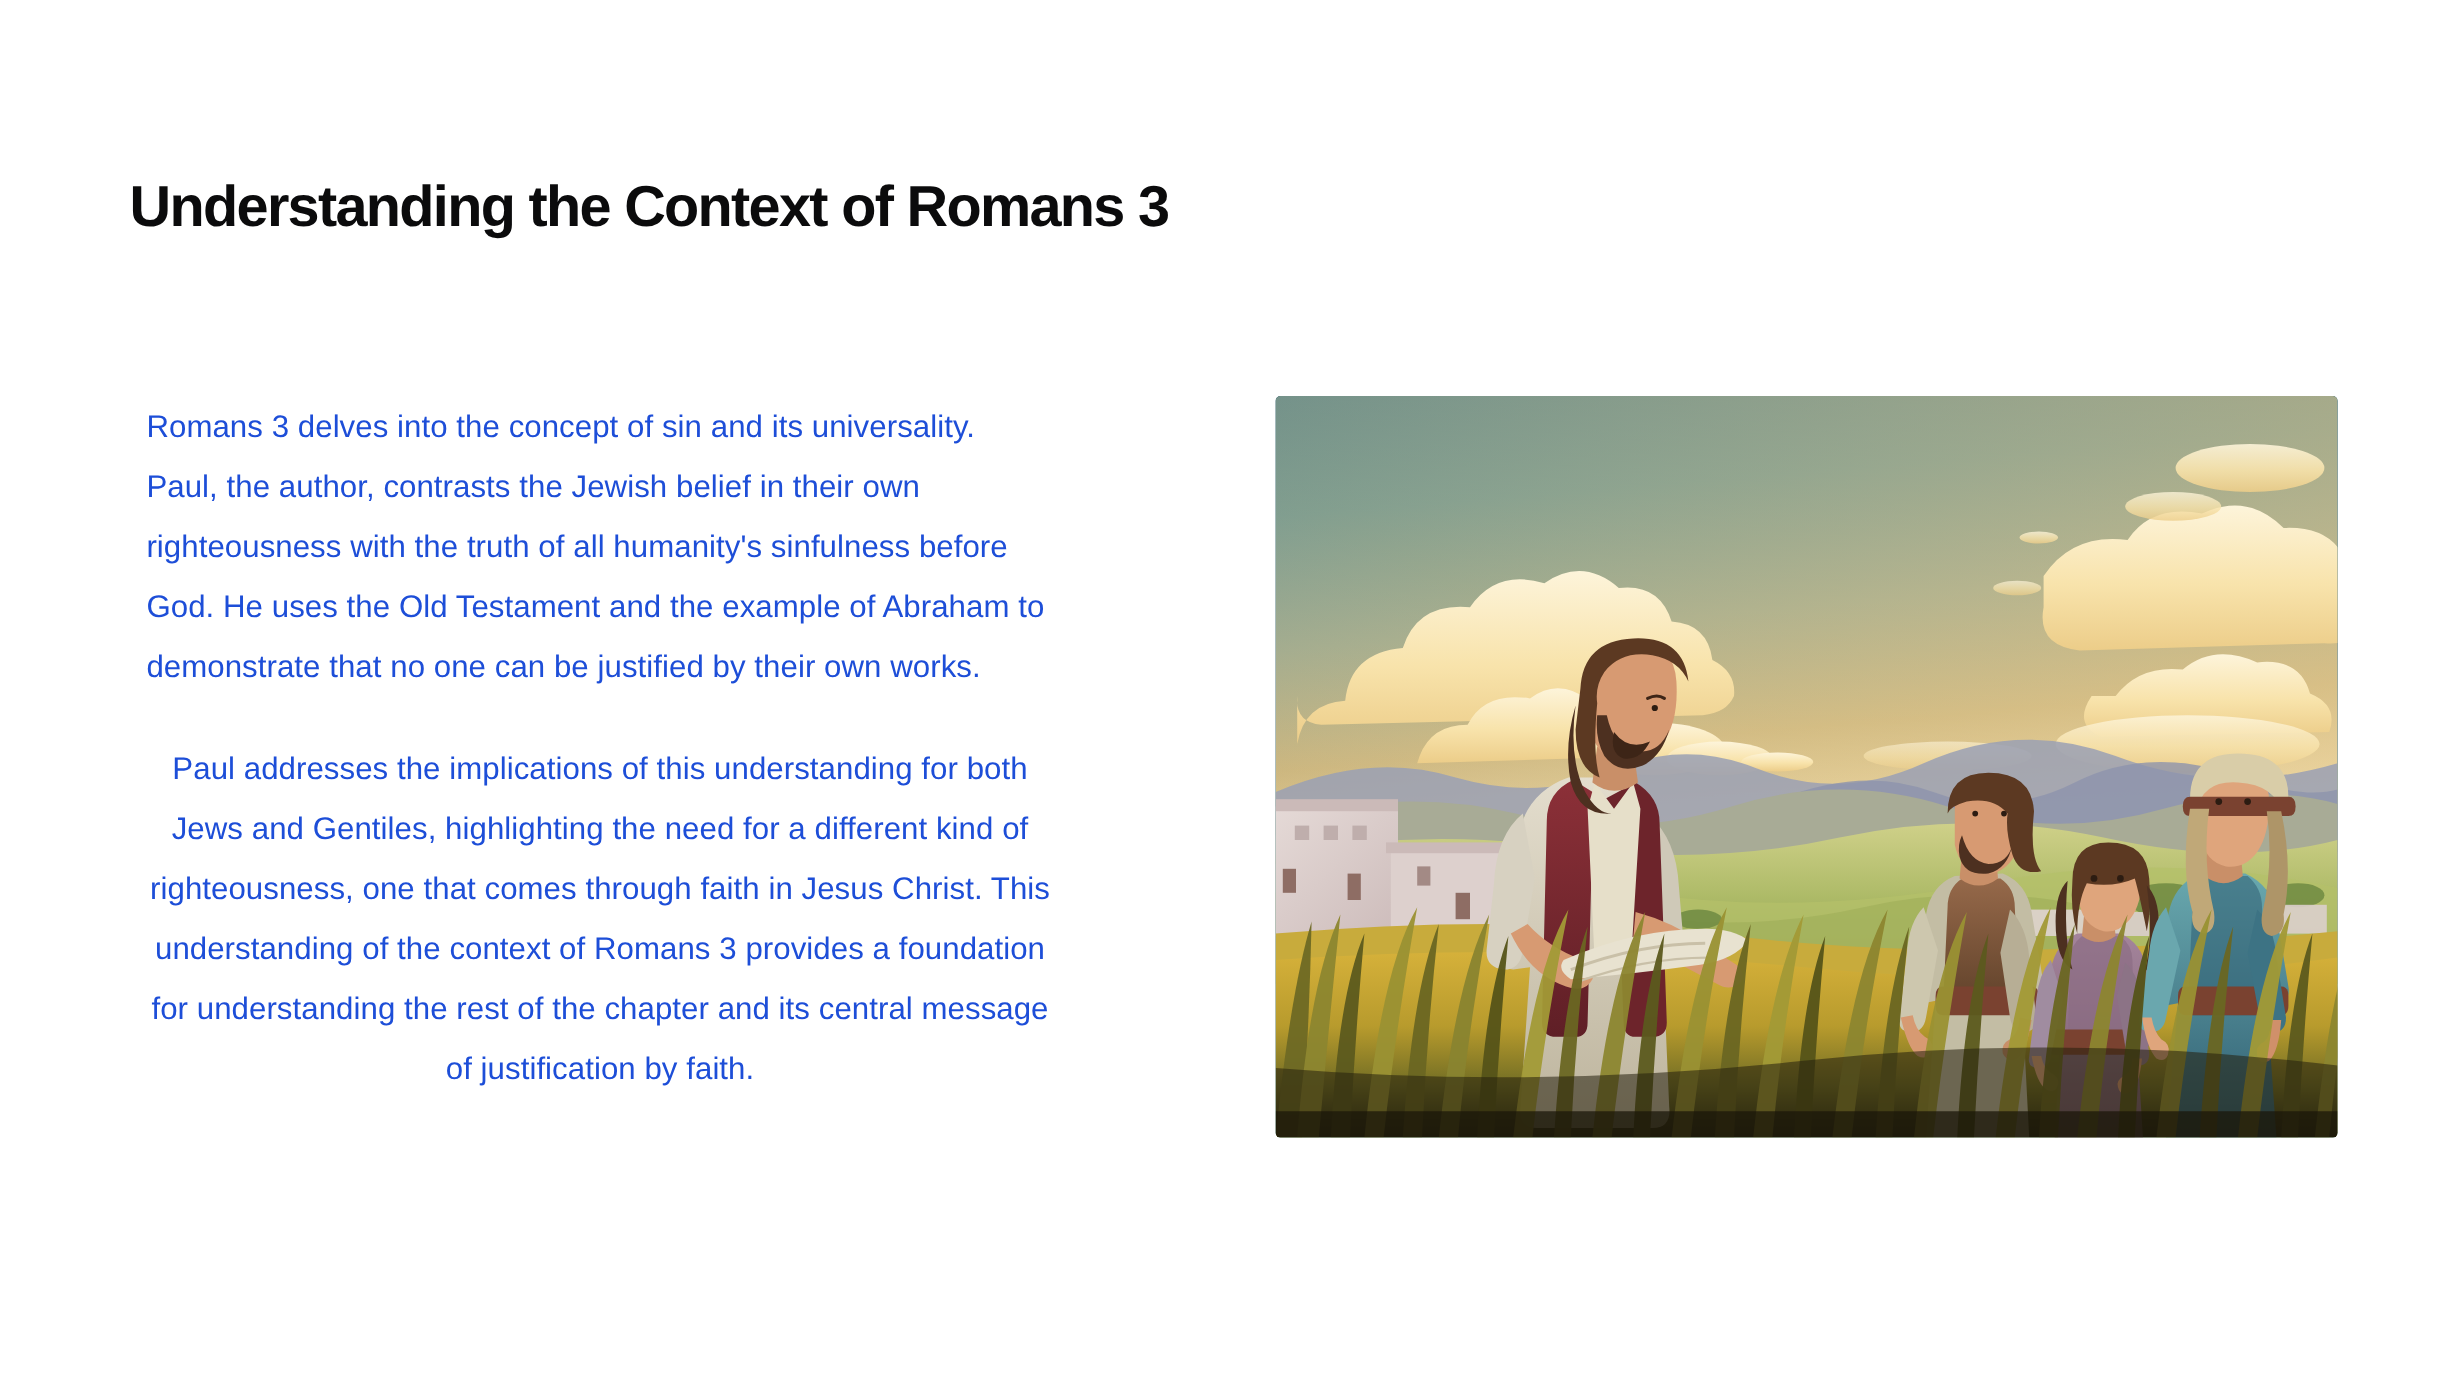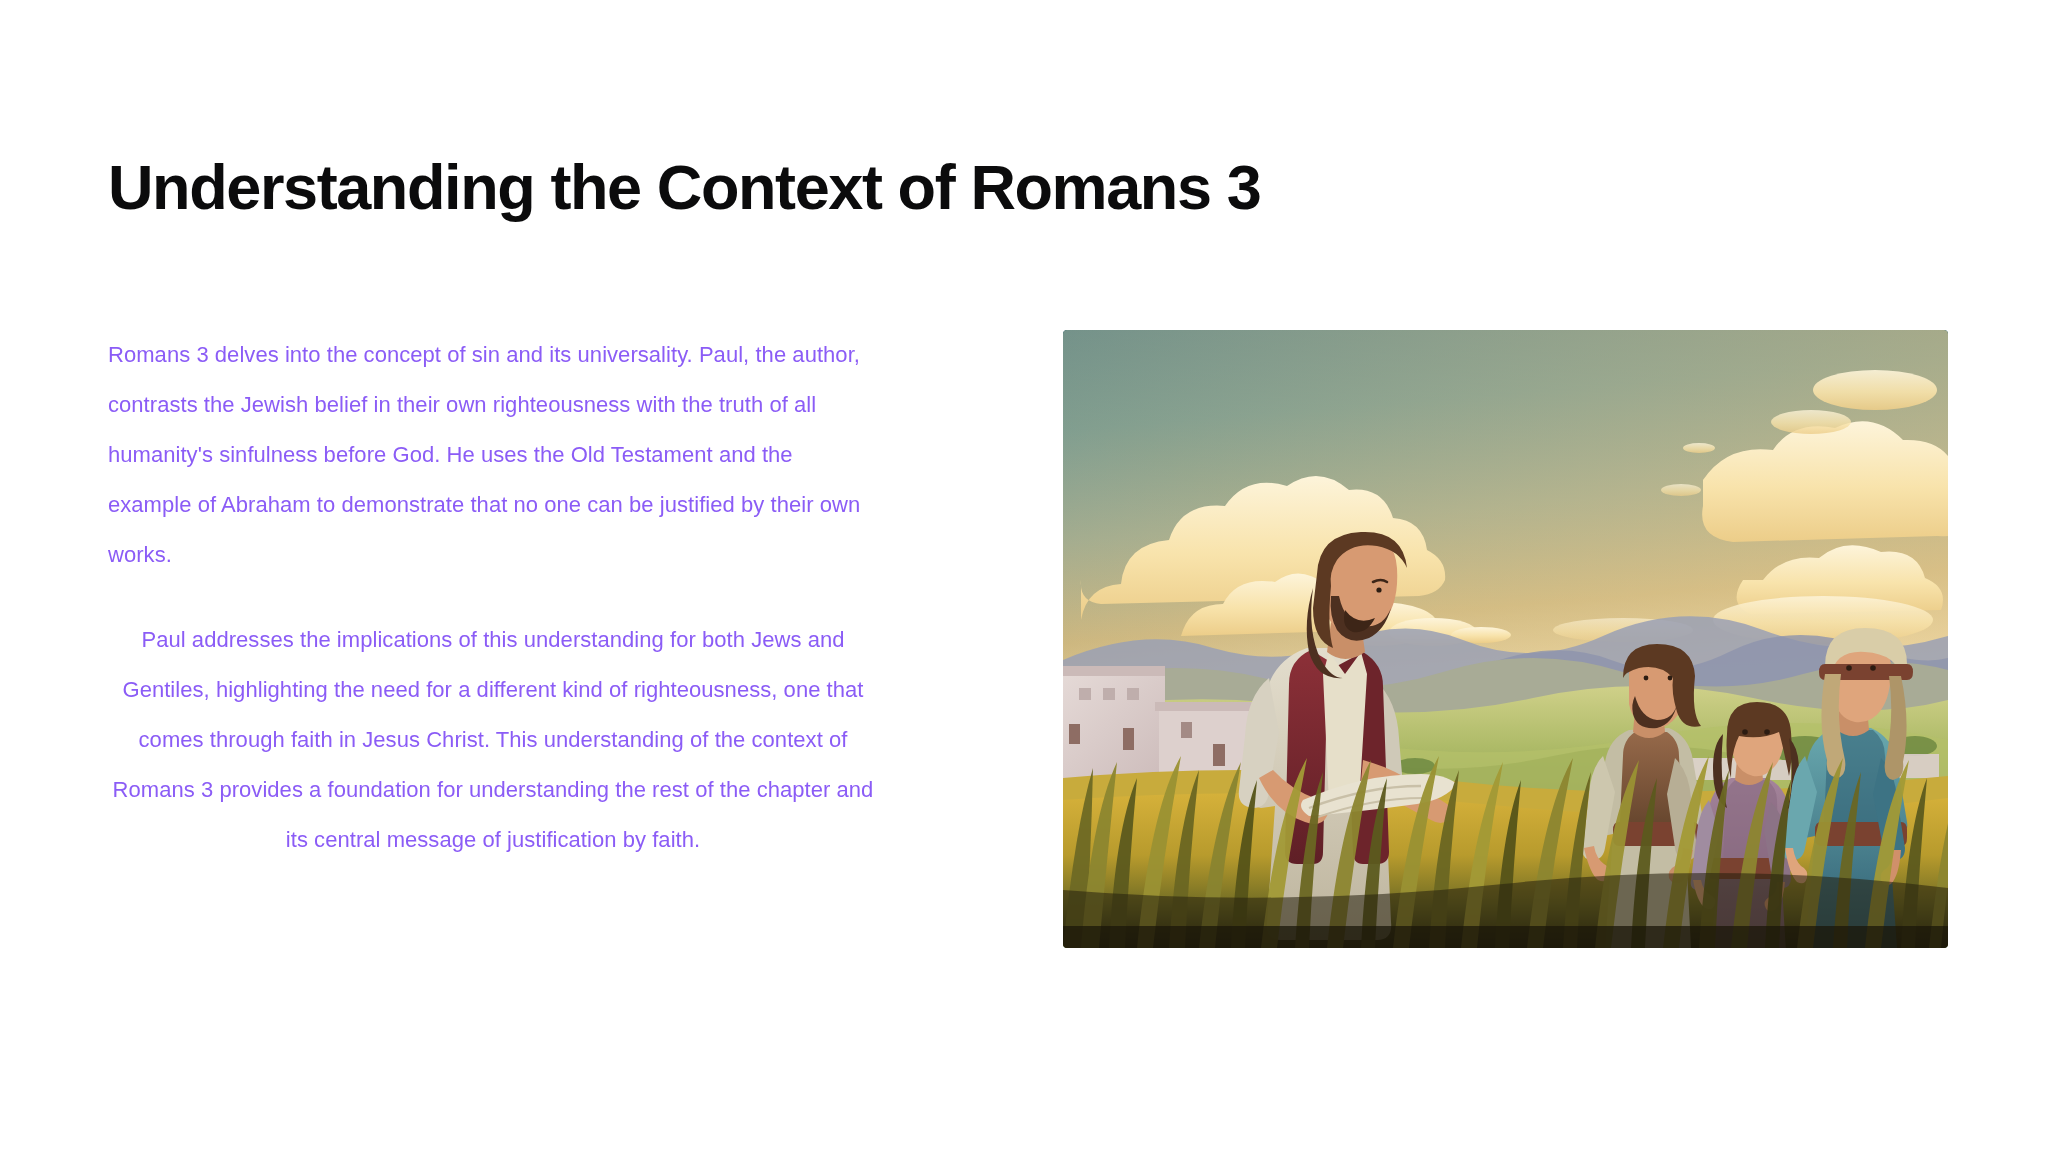--- a/index.html
+++ b/index.html
@@ -16,22 +16,22 @@
     position: relative;
     width: 2048px;
     height: 1152px;
     background: #ffffff;
   }
 
   
   .page-title {
     position: absolute;
     left: 108px;
-    top: 150px;
-    font-size: 63px;
+    top: 136px;
+    font-size: 48px;
     line-height: 74px;
     font-weight: 700;
     letter-spacing: -1.4px;
     color: #0b0b0c;
     white-space: nowrap;
   }
 
   
   .content {
     position: absolute;
@@ -43,24 +43,25 @@
     gap: 0;
   }
 
   .text-column {
     width: 890px;
     flex: 0 0 890px;
     padding-right: 120px;
   }
 
   .body-paragraph {
-    font-size: 22px;
+    font-size: 26px;
     line-height: 50px;
-    color: #8b5cf6;
+    color: #1d4ed8;
     letter-spacing: 0.05px;
+    margin-left: 14px;
   }
   .body-paragraph + .body-paragraph { margin-top: 35px; text-align: center; }
 
   
   .figure-column {
     flex: 0 0 885px;
     width: 885px;
     margin-left: 65px;
   }
 

